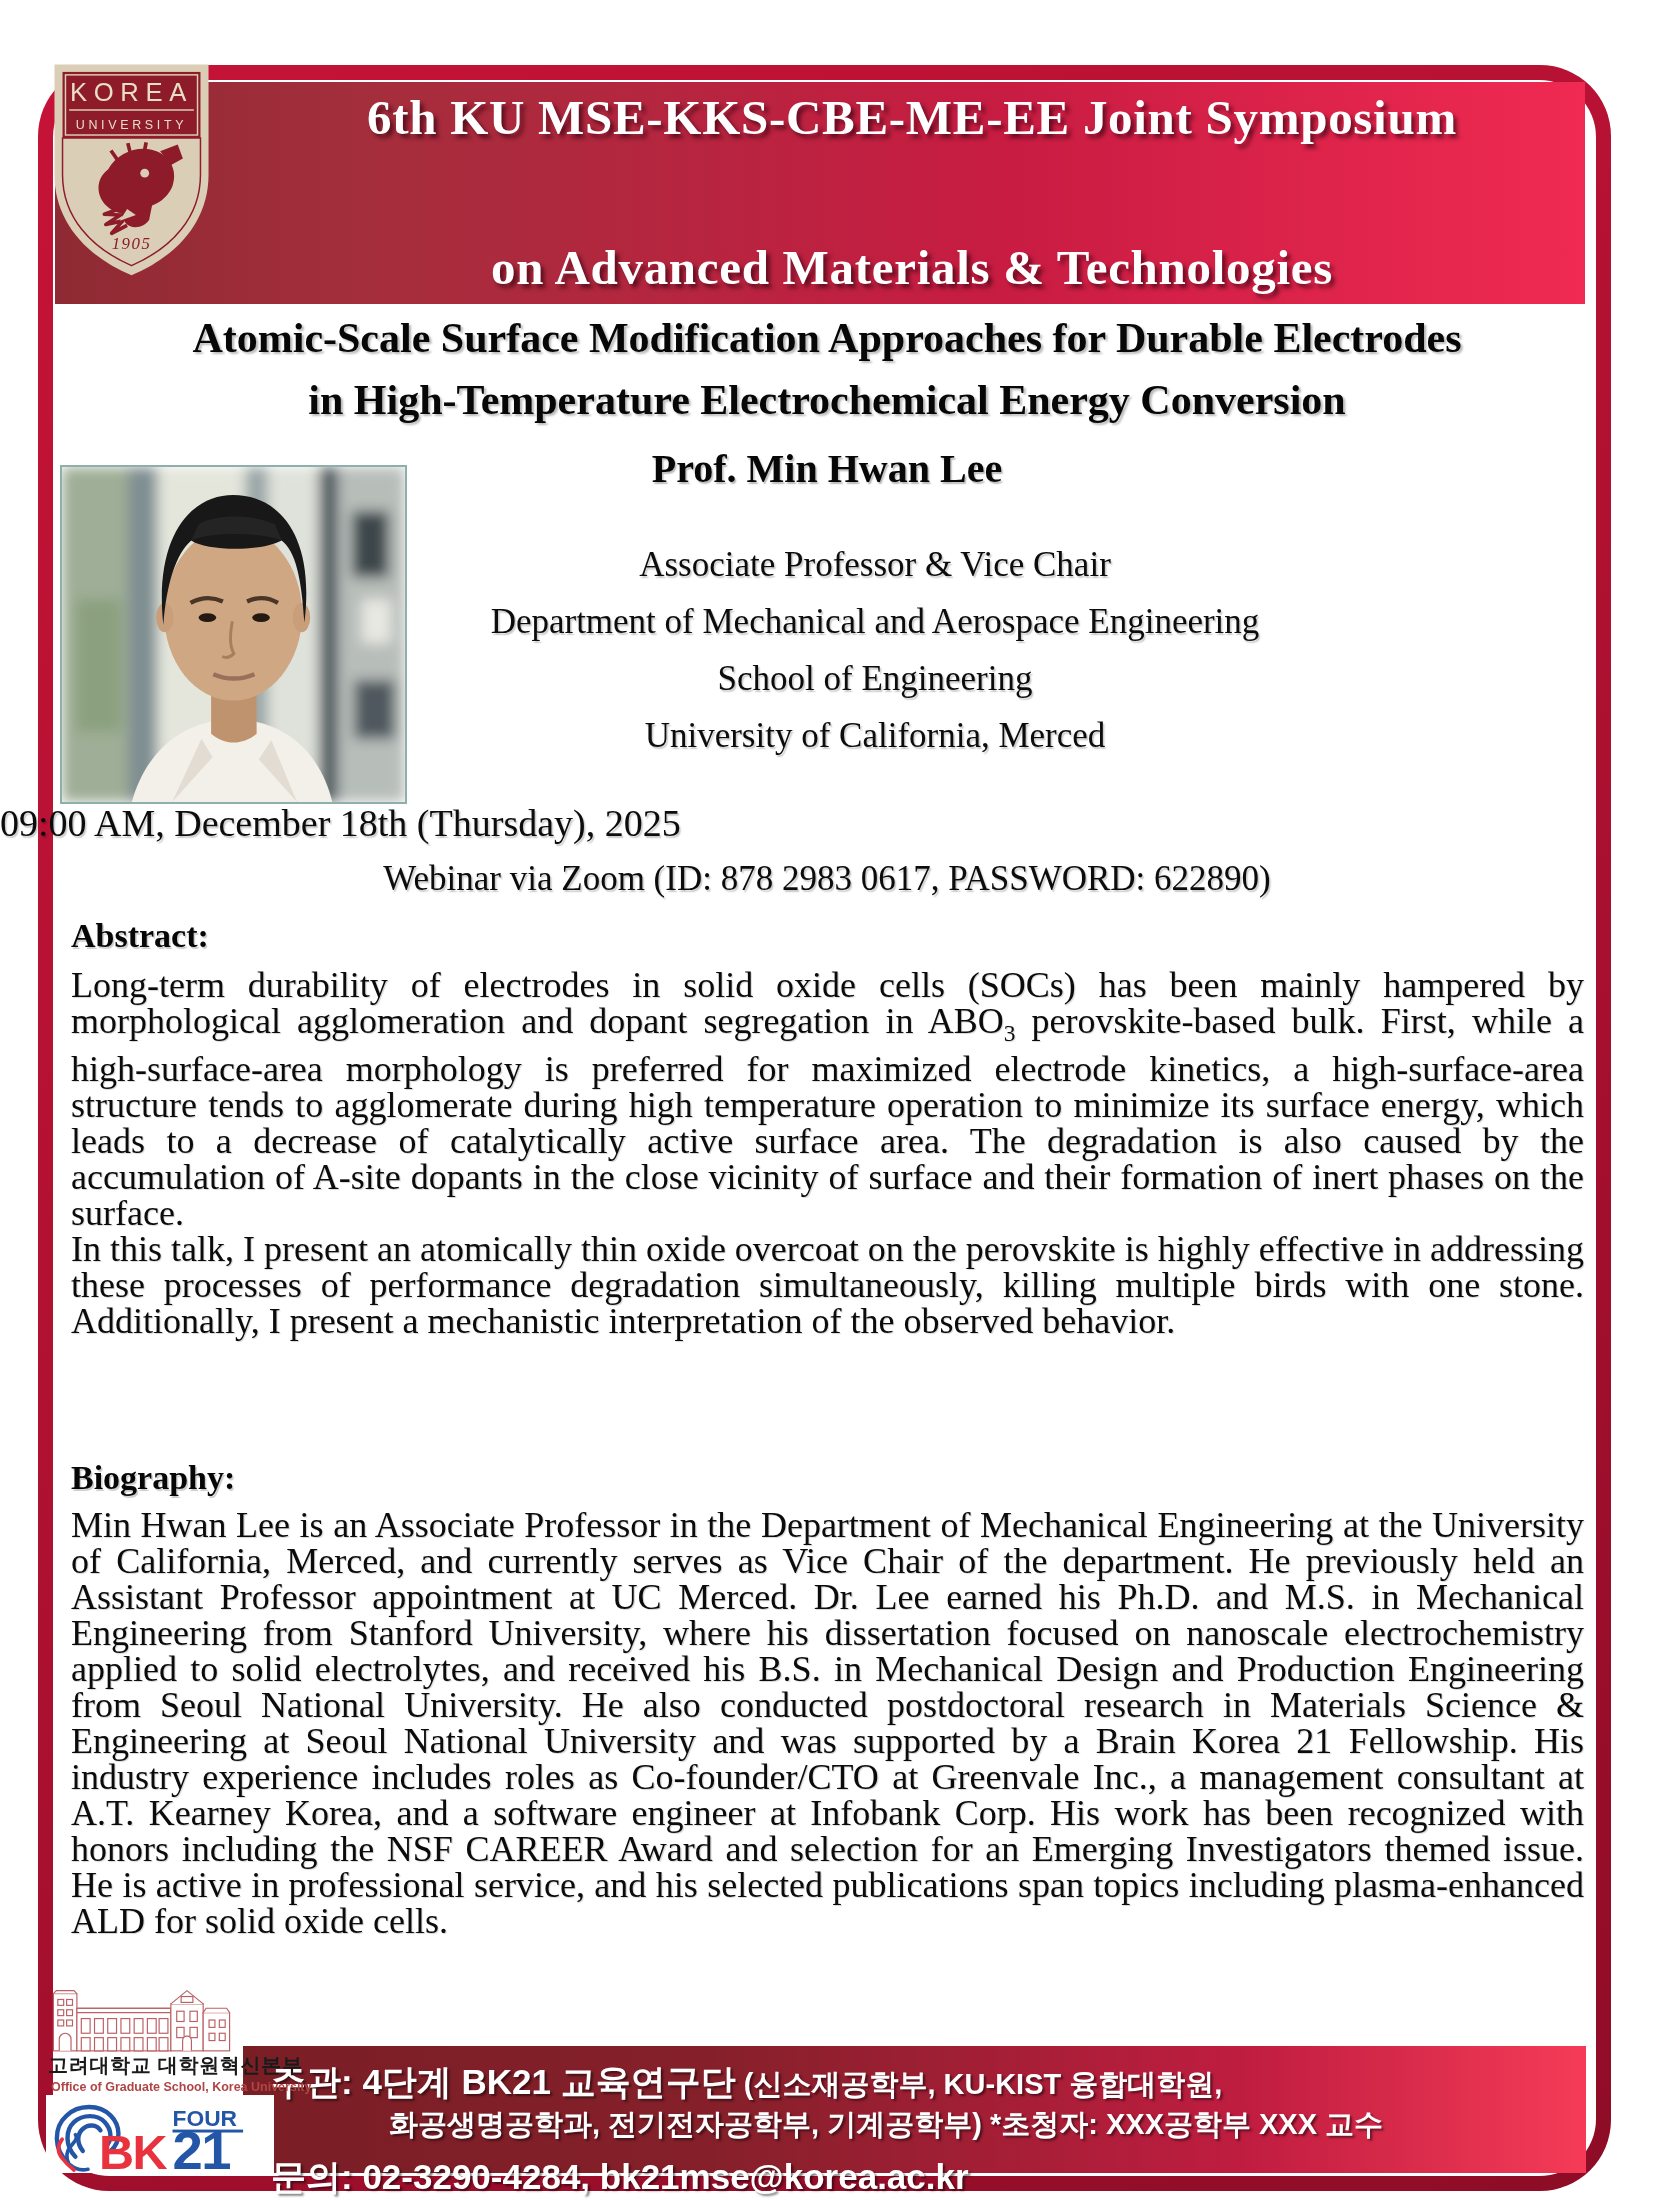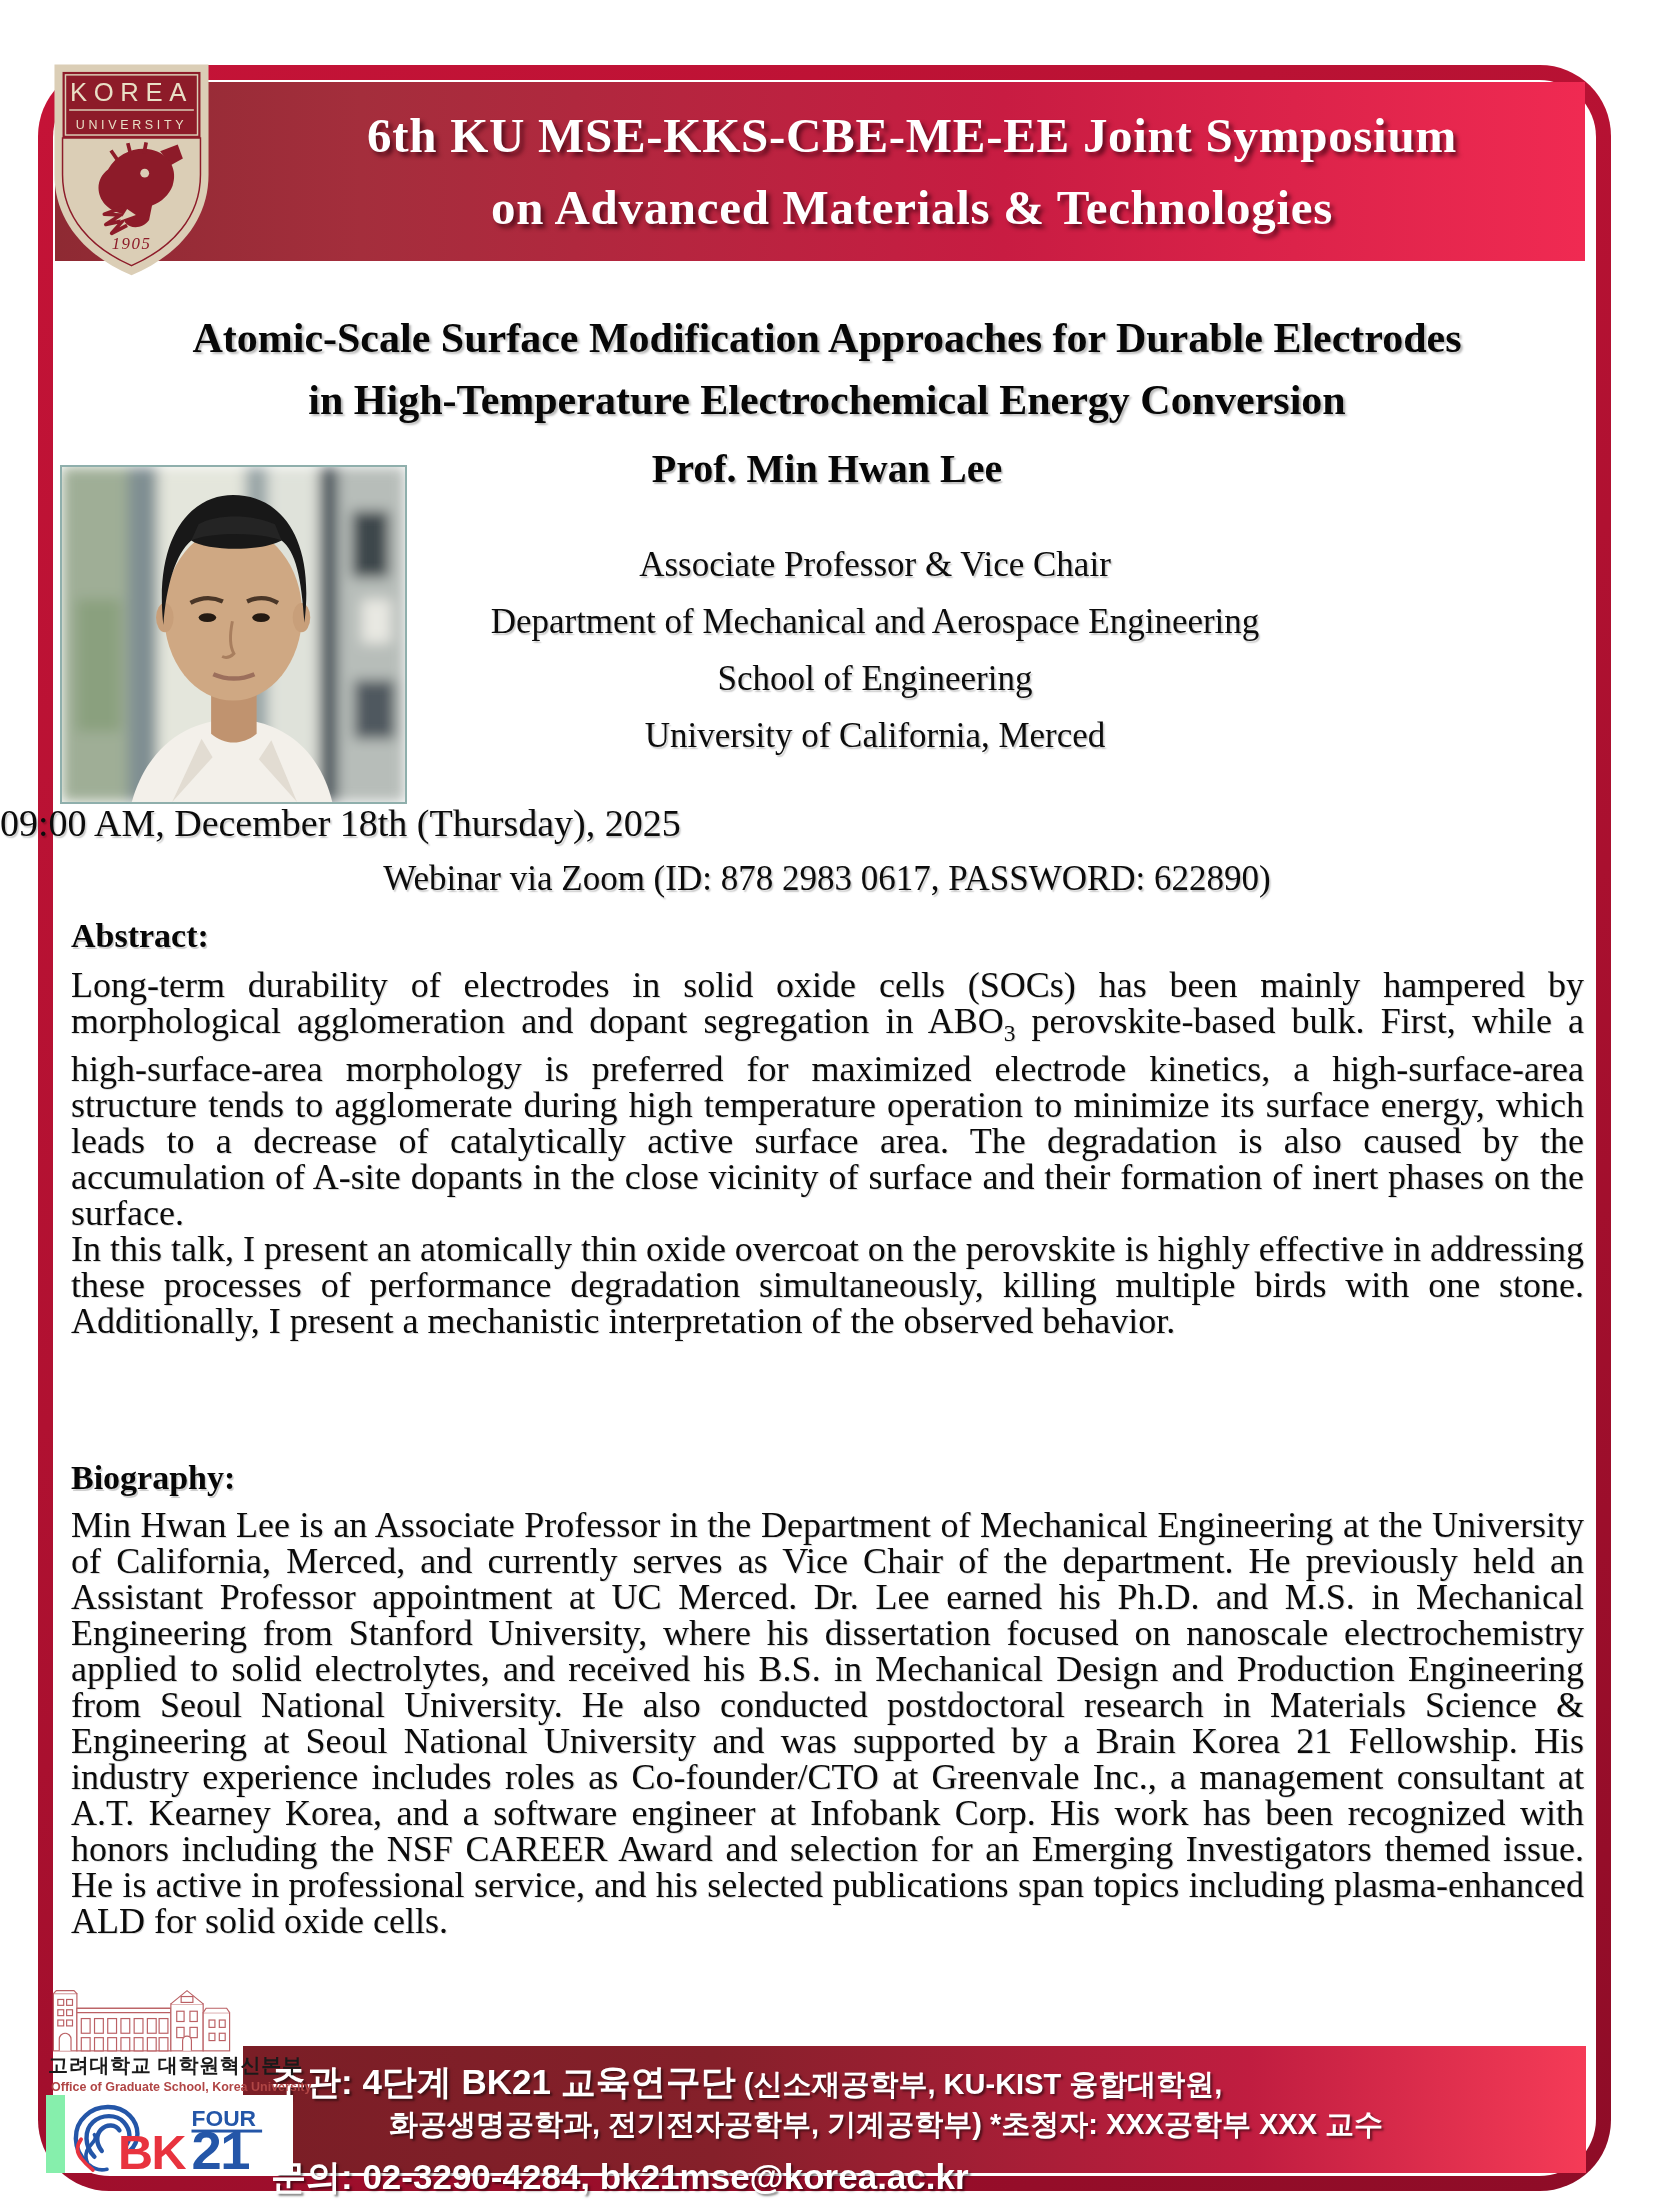--- a/index.html
+++ b/index.html
@@ -5,23 +5,23 @@
   html,body{margin:0;padding:0;background:#ffffff;}
   .page{position:relative;width:1654px;height:2205px;background:#ffffff;overflow:hidden;
         font-family:"Liberation Serif","DejaVu Serif",serif;color:#101010;}
 
   
   .frame{position:absolute;left:38px;top:65px;width:1573px;height:2126px;border-radius:71px;
          background:linear-gradient(150deg,#c51337 0%,#b01131 45%,#8e0c27 100%);}
   .frame-inner{position:absolute;left:14.7px;top:14.7px;right:14.7px;bottom:14.7px;background:#ffffff;border-radius:57px;}
 
   
-  .banner{position:absolute;left:55px;top:82px;width:1530px;height:179px;
+  .banner{position:absolute;left:55px;top:82px;width:1530px;height:222px;
           background:linear-gradient(90deg,#8e2a33 0%,#a42e3c 20%,#c81c42 62%,#f02a52 100%);
-          border-top-left-radius:29px;display:flex;flex-direction:column;justify-content:center;}
+          border-top-left-radius:29px;display:flex;flex-direction:column;justify-content:space-between;}
   .banner-title{padding-left:184px;text-align:center;color:#ffffff;font-weight:bold;
                 font-size:49px;line-height:72px;letter-spacing:0.7px;
                 text-shadow:3.7px 3.7px 4.4px rgba(50,0,14,.65);white-space:nowrap;}
 
   
   .shield{position:absolute;left:53px;top:63px;width:157px;height:213px;z-index:3;}
 
   
   .talk-title{position:absolute;left:0;top:307px;width:1654px;text-align:center;font-weight:bold;
               font-size:42px;line-height:62px;color:#070707;text-shadow:2.2px 2.2px 2.2px rgba(0,0,0,.28);}
@@ -50,21 +50,21 @@
   .bio-body{top:1507px;}
   .body-text p{margin:0;}
   .body-text sub{font-size:65%;}
 
   
   .building-logo{position:absolute;left:49px;top:1989px;width:185px;height:65px;z-index:5;}
   .gs-ko{position:absolute;left:48px;top:2052px;z-index:5;font-family:"Liberation Sans","DejaVu Sans",sans-serif;
          font-weight:bold;font-size:20px;letter-spacing:0.7px;color:#1a1a1a;}
   .gs-en{position:absolute;left:51px;top:2080px;z-index:5;font-family:"Liberation Sans","DejaVu Sans",sans-serif;
          font-weight:bold;font-size:12.5px;color:#b04545;}
-  .bk21-logo{position:absolute;left:46px;top:2095px;width:228px;height:78px;z-index:6;background:#86efac;padding-left:19px;}
+  .bk21-logo{position:absolute;left:46px;top:2095px;width:228px;height:78px;z-index:6;background:#ec4899;}
 
   .footer-box{position:absolute;left:243px;top:2046px;width:1343px;height:127px;z-index:4;box-sizing:border-box;
               background:linear-gradient(90deg,#7a1e26 0%,#85202a 35%,#c01d40 75%,#f53b57 100%);
               padding:15px 0 0 28px;color:#ffffff;
               font-family:"Liberation Sans","DejaVu Sans",sans-serif;font-weight:bold;
               text-shadow:2.2px 2.2px 2.2px rgba(0,0,0,.5);}
   .fb-line{white-space:nowrap;}
   .fb-big{font-size:35px;line-height:41px;}
   .fb-small{font-size:29px;}
   .fb-indent{padding-left:118px;line-height:38px;}

